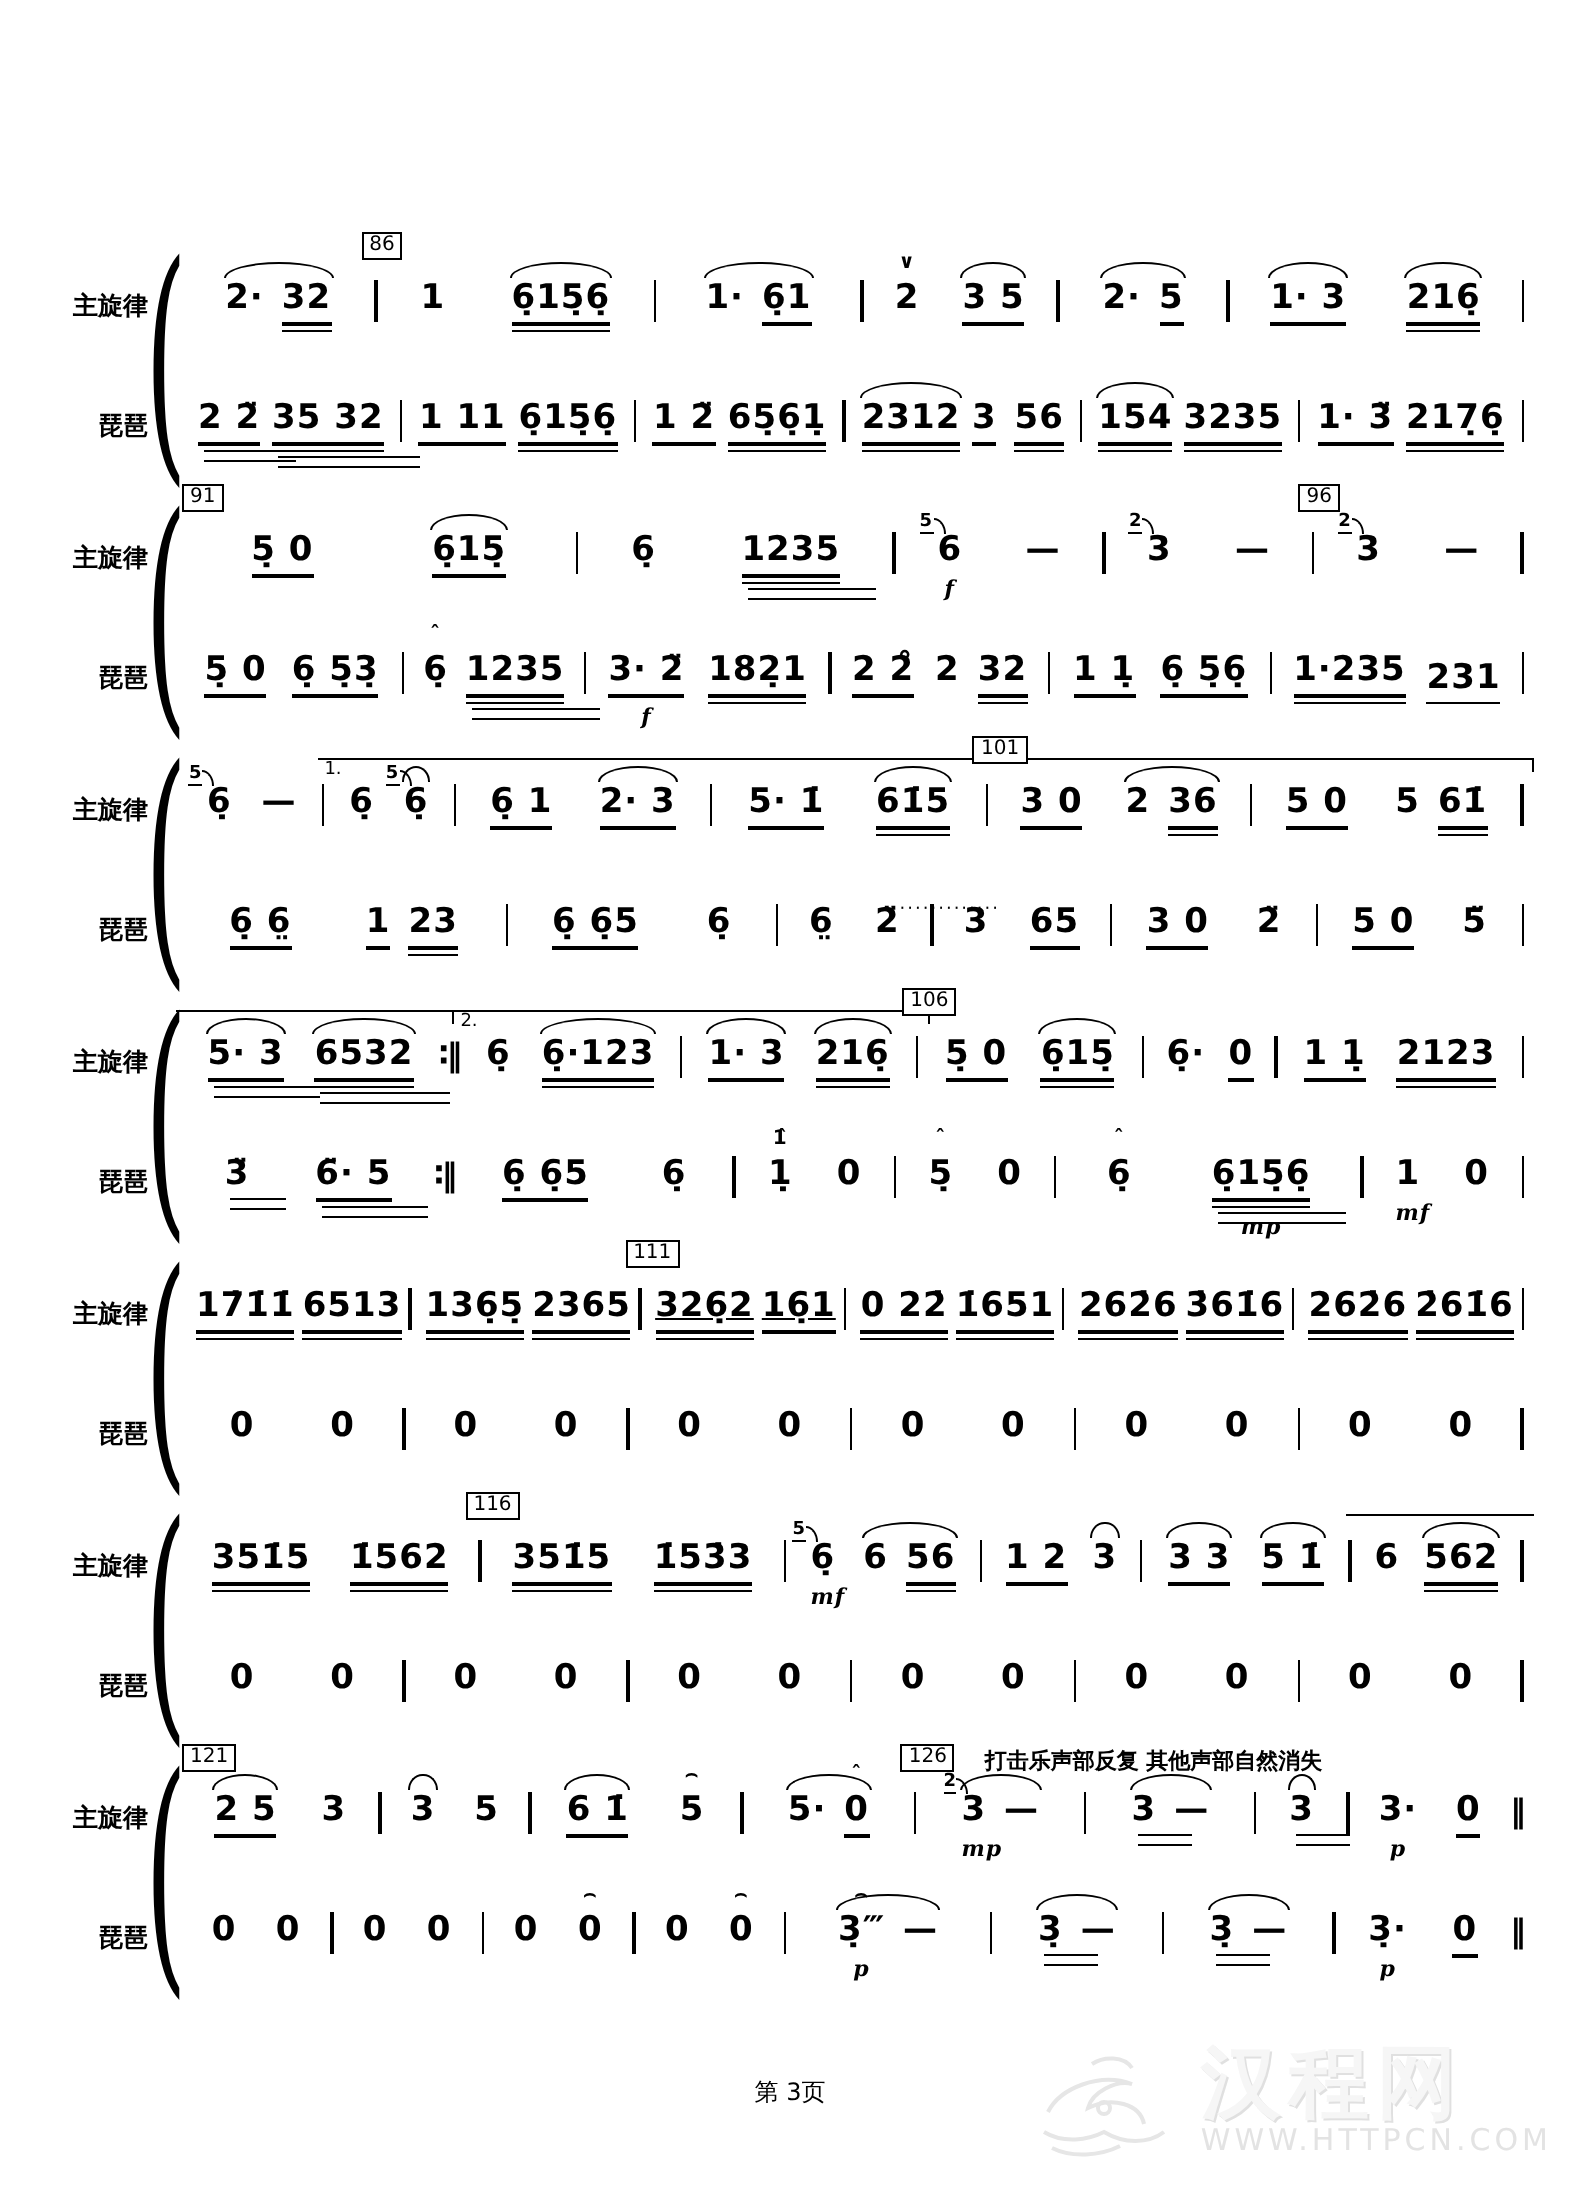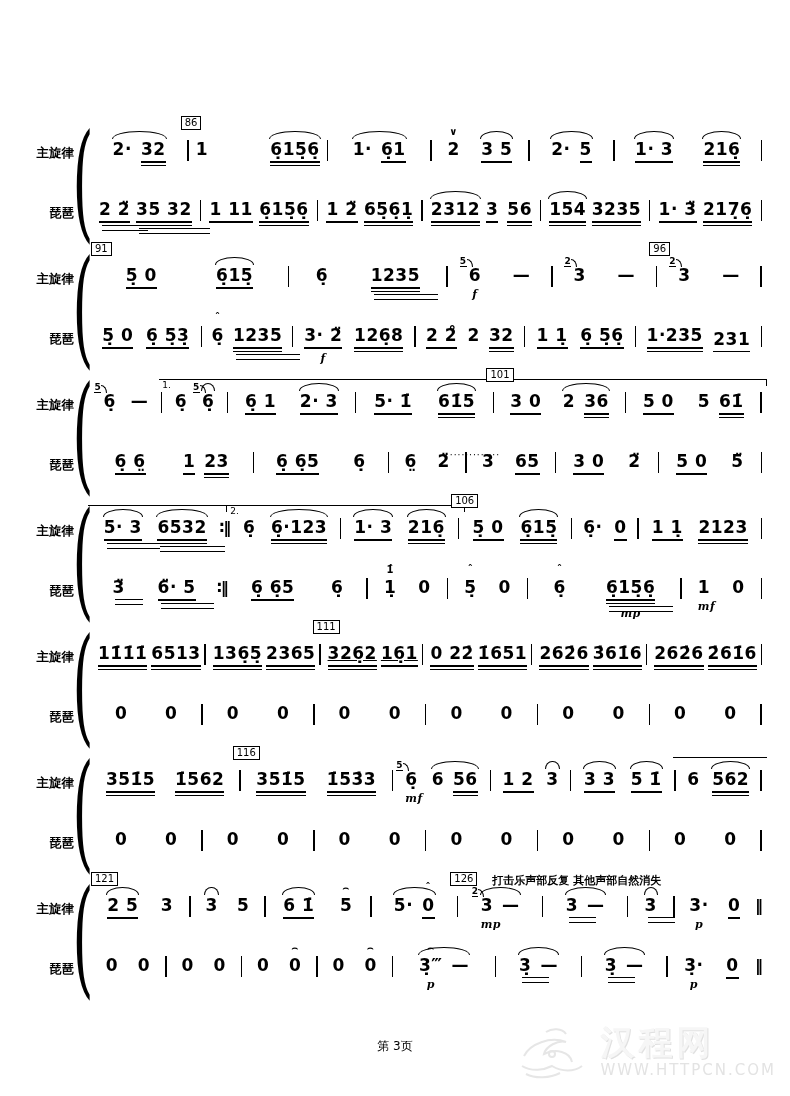--- a/index.html
+++ b/index.html
@@ -41,21 +41,21 @@
         padding:0 3px;background:#fff;font-weight:normal;z-index:3;white-space:nowrap;}
   .mnum.first{left:0;}
   .mnote{position:absolute;top:-23px;left:34px;font-size:11px;font-weight:bold;white-space:nowrap;z-index:3;}
   .volta{position:absolute;top:-13px;left:-3px;right:-7px;border-top:1.2px solid #000;z-index:2;}
   .volta span{position:absolute;left:3px;top:1px;font-size:9px;line-height:9px;font-weight:normal;}
   .volta.we::after{content:"";position:absolute;right:0;top:-1px;height:7px;width:0;border-right:1.2px solid #000;}
   .footer{position:absolute;left:0;right:0;top:1038px;text-align:center;font-size:12px;}
   .watermark{position:absolute;right:14px;top:1022px;display:flex;align-items:center;gap:6px;
              color:#eeeeee;user-select:none;}
   .wm-logo{width:78px;height:60px;flex:none;}
-  .wm-text .wm-big{font-size:34px;font-weight:bold;line-height:34px;letter-spacing:4px;
+  .wm-text .wm-big{font-size:40px;font-weight:bold;line-height:34px;letter-spacing:4px;
       color:#f6f6f6;text-shadow:1px 1px 0 #e0e0e0;}
   .wm-text .wm-small{font-size:15px;letter-spacing:2px;color:#e3e3e3;margin-top:2px;}
 </style>
 </head>
 <body>
 
 <div class="sheet">
   <div>
       <div class="system">
         <div class="labels">
@@ -67,21 +67,21 @@
         </div>
         <div class="staves">
           <div class="staff">
             <div class="measure" style="flex-grow: 5;">
               <div class="grp arc">
                 <div class="tok"><span>2·</span></div>
                 <div class="tok"><span>32</span><div class="ul"></div><div class="ul"></div></div>
               </div>
             </div>
             <div class="bar"></div>
-            <div class="measure" style="flex-grow: 10; justify-content: space-between;">
+            <div class="measure" style="flex-grow: 10;">
               <span class="mnum">86</span>
               <div class="grp">
                 <div class="tok"><span>1</span></div>
               </div>
               <div class="grp arc">
                 <div class="tok"><span>6̣15̣6̣</span><div class="ul"></div><div class="ul"></div></div>
               </div>
             </div>
             <div class="bar"></div>
             <div class="measure" style="flex-grow: 6;">
@@ -251,21 +251,21 @@
               <div class="grp">
                 <div class="tok"><span>1235</span><div class="ul"></div><div class="ul"></div><div class="roll"></div></div>
               </div>
             </div>
             <div class="bar"></div>
             <div class="measure" style="flex-grow: 11;">
               <div class="grp">
                 <div class="tok"><span>3· 2̈</span><div class="ul"></div><span class="bl">f</span></div>
               </div>
               <div class="grp">
-                <div class="tok"><span>126̣8</span><div class="ul"></div><div class="ul"></div></div>
+                <div class="tok"><span>182̣1</span><div class="ul"></div><div class="ul"></div></div>
               </div>
             </div>
             <div class="bar"></div>
             <div class="measure" style="flex-grow: 9;">
               <div class="grp">
                 <div class="tok"><span>2 2̊</span><div class="ul"></div></div>
               </div>
               <div class="grp">
                 <div class="tok"><span>2</span></div>
                 <div class="tok"><span>32</span><div class="ul"></div><div class="ul"></div></div>
@@ -561,21 +561,21 @@
           <div class="vlabel">主旋律</div>
           <div class="vlabel">琵琶</div>
         </div>
         <div class="braceCol">
           <div class="brace">(</div>
         </div>
         <div class="staves">
           <div class="staff">
             <div class="measure" style="flex-grow: 12;">
               <div class="grp">
-                <div class="tok"><span>11̇1̇1̇</span><div class="ul"></div><div class="ul"></div></div>
+                <div class="tok"><span>17̇1̇1̇</span><div class="ul"></div><div class="ul"></div></div>
               </div>
               <div class="grp">
                 <div class="tok"><span>6513</span><div class="ul"></div><div class="ul"></div></div>
               </div>
             </div>
             <div class="bar"></div>
             <div class="measure" style="flex-grow: 11;">
               <div class="grp">
                 <div class="tok"><span>136̣5̣</span><div class="ul"></div><div class="ul"></div></div>
               </div>

